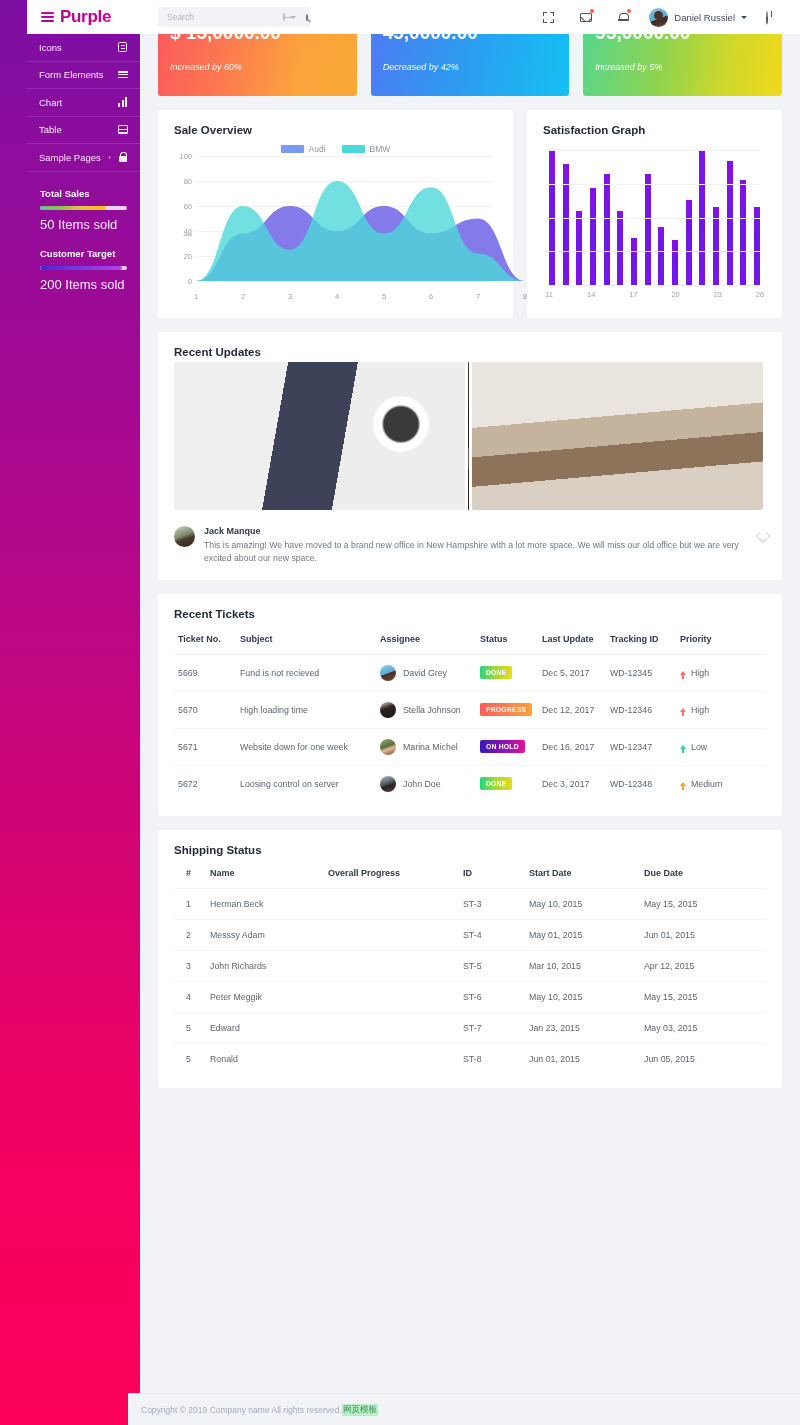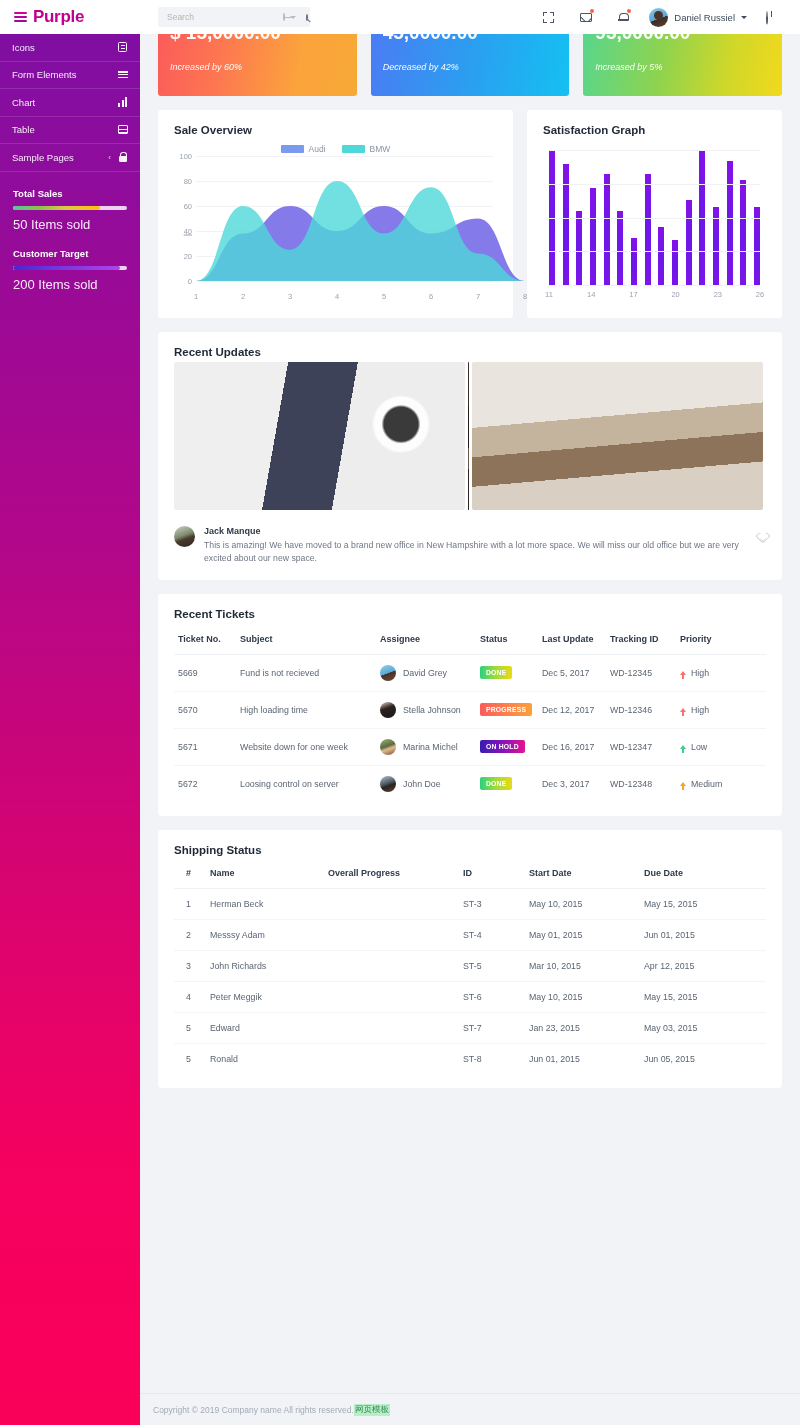--- a/index.html
+++ b/index.html
@@ -10,21 +10,21 @@
     font-size: 11px;
     color: #3e4b5b;
     overflow: hidden;
   }
   .app { display: flex; width: 800px; height: 1425px; position: relative; }
 
   
   .sidebar {
     width: 140px; flex: 0 0 140px; height: 1425px;
     background: linear-gradient(180deg, #7b0fa3 0%, #8f0c9c 12%, #b2078a 38%, #d80470 62%, #f50160 82%, #fa0059 100%);
-    position: relative; overflow: hidden;
+    position: relative; overflow: hidden; padding-left: 27px;
   }
   .brand {
     height: 34px; background: #fff; display: flex; align-items: center;
     padding-left: 14px; gap: 6px;
   }
   .brand-logo { display:flex; flex-direction:column; gap:1.5px; }
   .brand-logo i { display:block; width:13px; height:2.5px; background:#b9009a; border-radius:1px; }
   .brand-logo i:nth-child(1){ width:13px; background:#d3009c;}
   .brand-logo i:nth-child(2){ width:13px; background:#b9009a;}
   .brand-logo i:nth-child(3){ width:13px; background:#9c0a9e;}
@@ -225,21 +225,21 @@
   .prog-fill { height:100%; border-radius:3px; }
   .g-green { background: linear-gradient(90deg,#56c596 0%, #9ed14a 55%, #e8d62e 100%); }
   .g-pink  { background: linear-gradient(90deg,#f58fe0 0%, #f472b6 45%, #ef5b6b 100%); }
   .g-orange{ background: linear-gradient(90deg,#f4604e 0%, #f5814a 55%, #f2a93c 100%); }
   .g-purple{ background: linear-gradient(90deg,#5b1ee0 0%, #7b2ae8 55%, #8d3bea 100%); }
   .g-rose  { background: linear-gradient(90deg,#f79ae0 0%, #f474a8 50%, #ee5f6f 100%); }
   .g-blue  { background: linear-gradient(90deg,#3d82f0 0%, #2ba7f0 55%, #17c3f2 100%); }
 
   
   .footer {
-    position:absolute; left:140px; right:0; bottom:0; height:32px;
+    position:absolute; left:128px; right:0; bottom:0; height:32px;
     background:#f2f3f7; border-top:1px solid #e6e8ed;
     display:flex; align-items:center; padding-left:13px;
     font-size:8.5px; color:#a3aab6;
   }
   .footer .hl { background:#b8efc9; color:#3a8a56; padding:0 1px; }
 </style>
 </head>
 <body>
 
 <div class="app">

